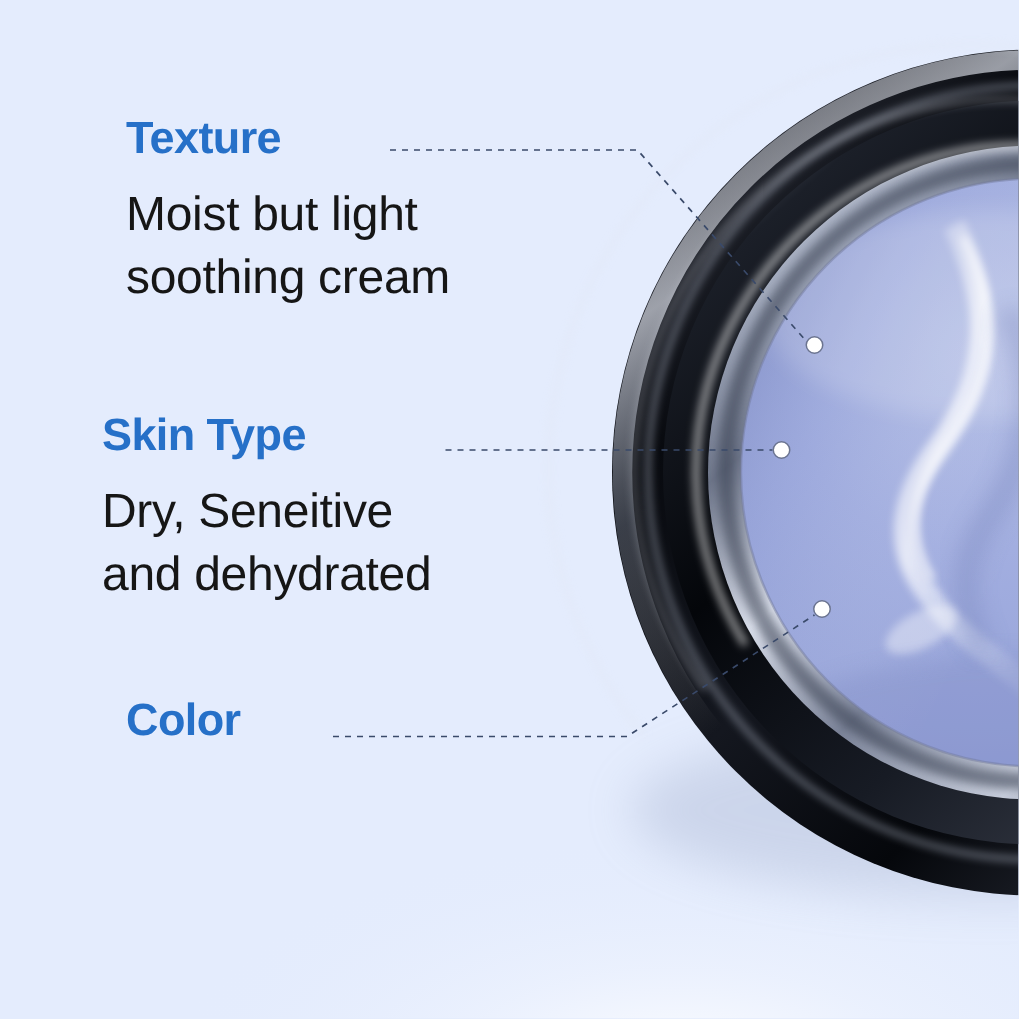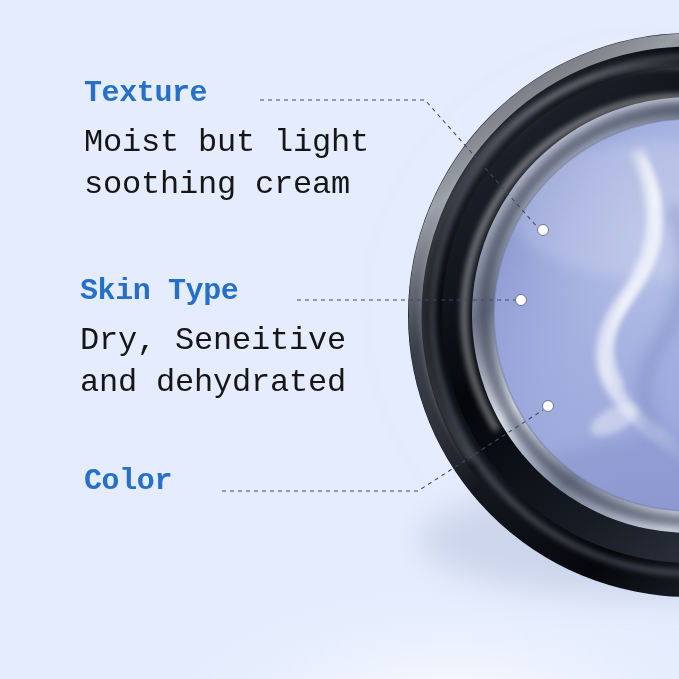--- a/index.html
+++ b/index.html
@@ -8,31 +8,31 @@
     background:#e4ecfd;
     font-family:"Liberation Sans","DejaVu Sans",sans-serif;
     overflow:hidden;
   }
   #stage{position:relative;width:679px;height:679px;overflow:hidden;background:#e4ecfd;}
 
   
   #photo{position:absolute;left:0;top:0;width:679px;height:679px;}
 
   
-  .block{position:absolute;font-family:Liberation Mono, monospace;}
+  .block{position:absolute;}
   .heading{
     font-size:30px;font-weight:bold;color:#2670c8;
     letter-spacing:-0.4px;line-height:1;margin:0 0 14px 0;white-space:nowrap;
   }
   .body-line{
     font-size:32px;color:#161616;font-weight:normal;
     line-height:1.30;white-space:nowrap;letter-spacing:-0.2px;
   }
   #blk-texture{left:84px;top:78px;}
-  #blk-skin{left:80px;top:276px;}
+  #blk-skin{left:68px;top:276px;}
   #blk-color{left:84px;top:466px;}
 </style>
 </head>
 <body>
 
 <div id="stage">
 
   <svg id="photo" viewBox="0 0 679 679" aria-hidden="true">
     <defs>
 

